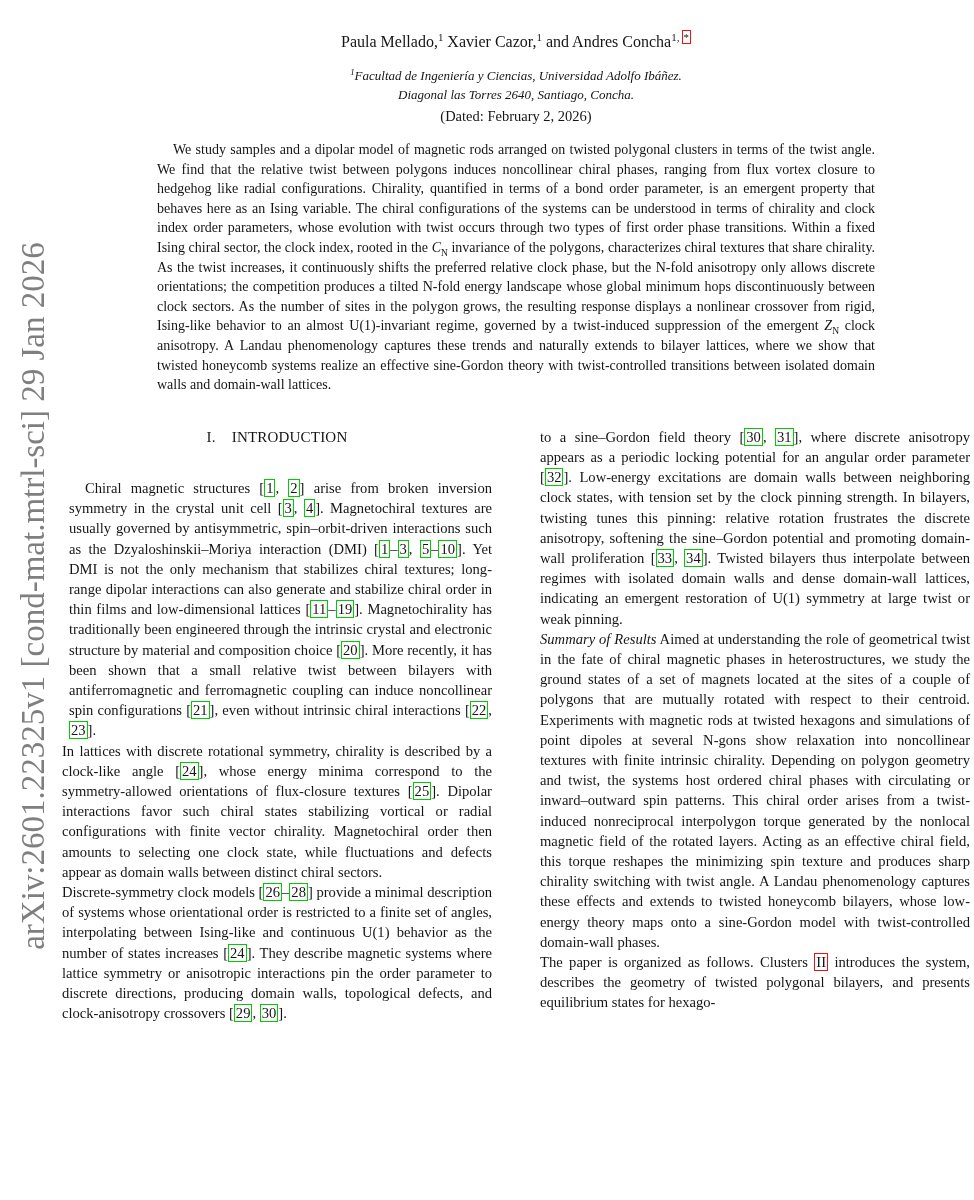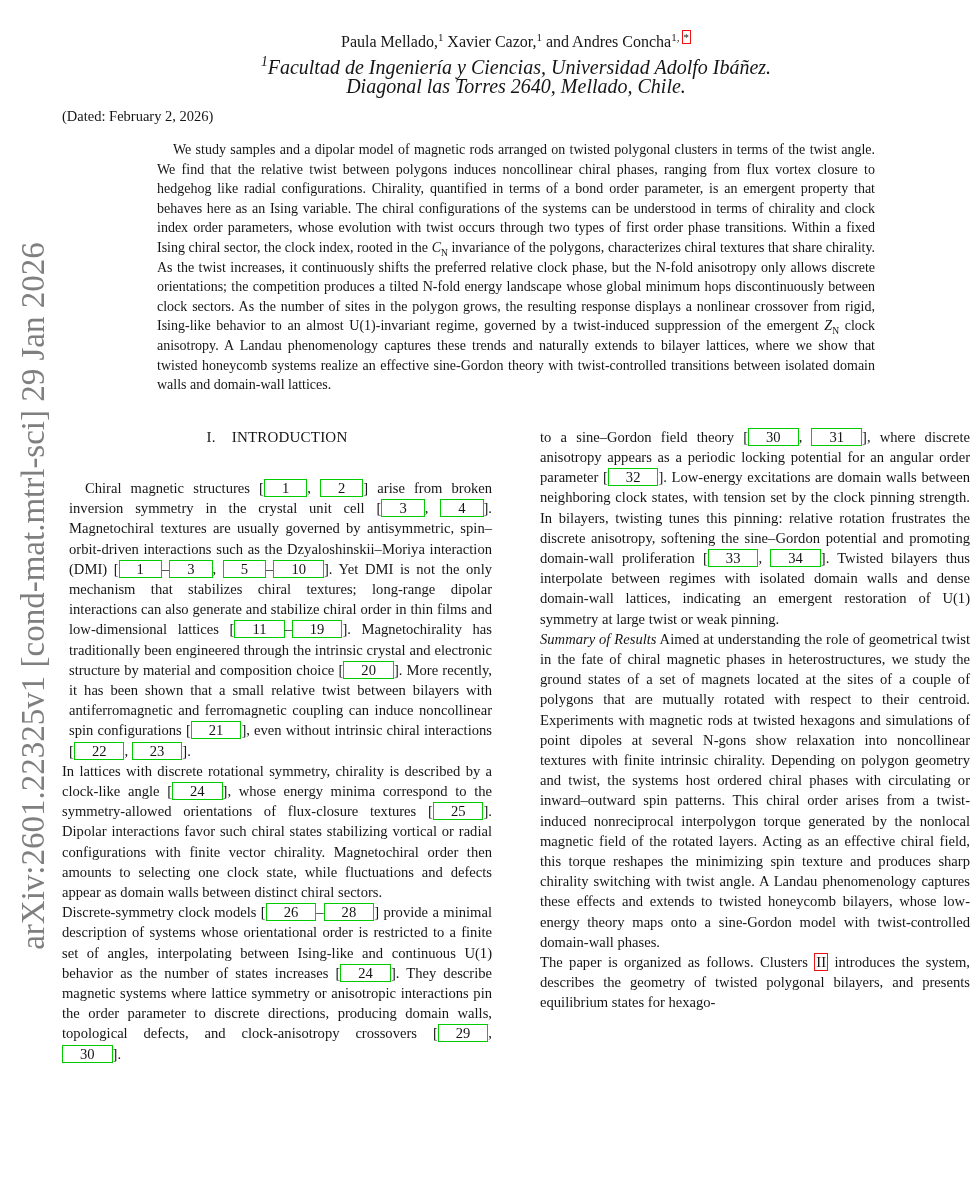--- a/index.html
+++ b/index.html
@@ -39,29 +39,29 @@
     line-height: 26px;
   }
   .authors {
     text-align: center;
     font-size: 16px;
     margin-top: 25px;
   }
   .affil {
     text-align: center;
     font-style: italic;
-    font-size: 20px;
+    font-size: 13px;
     line-height: 19px;
-    margin-top: 7px;
+    margin-top: 15px;
   }
   .affil-line { display: block; }
   .dated {
-    text-align: left;
+    text-align: center;
     font-size: 14.5px;
-    margin-top: 12px;
+    margin-top: 4px;
   }
   .abstract {
     width: 718px;
     margin: 15px auto 0 auto;
     text-align: justify;
     font-size: 14px;
     line-height: 19.6px;
     text-indent: 16px;
   }
   .columns {
@@ -81,21 +81,21 @@
     font-size: 15px;
     margin: 0 0 31px 0;
     letter-spacing: 0.2px;
   }
   .sec-num { margin-right: 16px; }
   .par { margin: 0; }
   .par.indent { text-indent: 16px; margin-left: 7px; }
   .it { font-style: italic; }
   .cite {
     border: 1.5px solid #00cc00;
-    padding: 0 17px;
+    padding: 0 1px;
   }
   .ref {
     border: 1.5px solid #ee1111;
     padding: 0 1px;
   }
   sub { font-size: 68%; line-height: 0; }
   sup { font-size: 68%; line-height: 0; }
 </style>
 </head>
 <body>
@@ -104,21 +104,21 @@
 
   <div class="arxiv-stamp">arXiv:2601.22325v1  [cond-mat.mtrl-sci]  29 Jan 2026</div>
 
   <div class="content">
 
 
     <div class="authors"><span>Paula Mellado,</span><sup>1</sup><span> Xavier Cazor,</span><sup>1</sup><span> and Andres Concha</span><sup>1, </sup><sup class="ref">*</sup></div>
 
     <div class="affil">
       <span class="affil-line"><sup>1</sup><span class="it">Facultad de Ingeniería y Ciencias, Universidad Adolfo Ibáñez.</span></span>
-      <span class="affil-line"><span class="it">Diagonal las Torres 2640, Mellado, Chile.</span></span>
+      <span class="affil-line"><span class="it">Diagonal las Torres 2640, Santiago, Concha.</span></span>
     </div>
 
     <div class="dated">(Dated: February 2, 2026)</div>
 
     <div class="abstract"><span>We study samples and a dipolar model of magnetic rods arranged on twisted polygonal clusters in terms of the twist angle. We find that the relative twist between polygons induces noncollinear chiral phases, ranging from flux vortex closure to hedgehog like radial configurations. Chirality, quantified in terms of a bond order parameter, is an emergent property that behaves here as an Ising variable. The chiral configurations of the systems can be understood in terms of chirality and clock index order parameters, whose evolution with twist occurs through two types of first order phase transitions. Within a fixed Ising chiral sector, the clock index, rooted in the </span><span class="it">C</span><sub>N</sub><span> invariance of the polygons, characterizes chiral textures that share chirality. As the twist increases, it continuously shifts the preferred relative clock phase, but the N-fold anisotropy only allows discrete orientations; the competition produces a tilted N-fold energy landscape whose global minimum hops discontinuously between clock sectors. As the number of sites in the polygon grows, the resulting response displays a nonlinear crossover from rigid, Ising-like behavior to an almost U(1)-invariant regime, governed by a twist-induced suppression of the emergent </span><span class="it">Z</span><sub>N</sub><span> clock anisotropy. A Landau phenomenology captures these trends and naturally extends to bilayer lattices, where we show that twisted honeycomb systems realize an effective sine-Gordon theory with twist-controlled transitions between isolated domain walls and domain-wall lattices.</span></div>
 
     <div class="columns">
 
       <div class="col">
         <div class="sec-heading">

